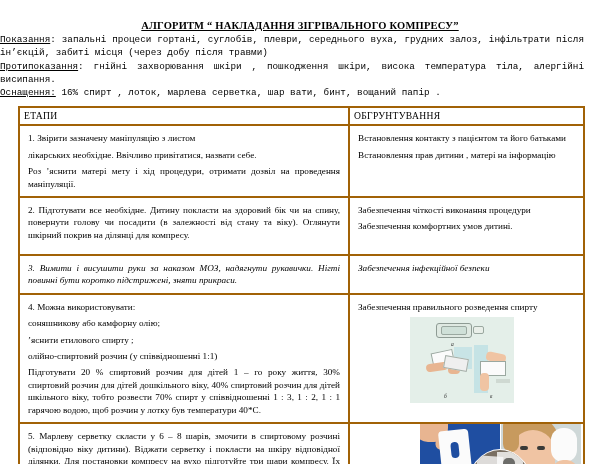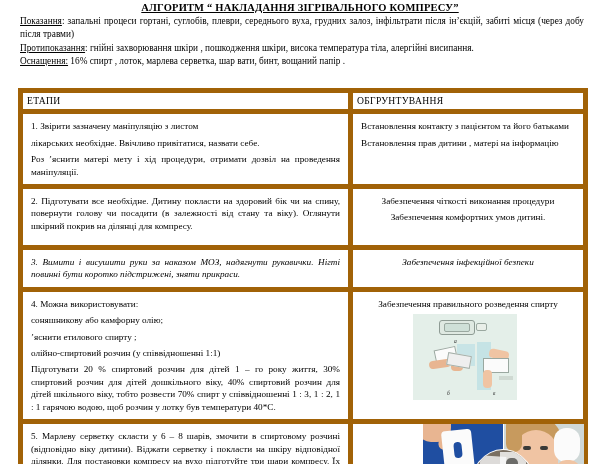--- a/index.html
+++ b/index.html
@@ -23,30 +23,31 @@
     box-sizing: border-box;
     padding: 0;
   }
 
   
   .doc-title {
     text-align: center;
     font-weight: bold;
     font-size: 10.5px;
     letter-spacing: 0.2px;
-    margin: 2px 0 2px 0;
+    margin: 20px 0 2px 0;
     text-decoration: underline;
     text-underline-offset: 1px;
   }
   .meta {
-    padding: 0 16px 0 20px;
+    padding: 0 16px 0 0;
     font-size: 9.3px;
     line-height: 13.3px;
     text-align: justify;
     text-justify: inter-word;
+    font-family: Liberation Mono, monospace;
   }
   .meta p {
     margin: 0;
   }
   .meta .lbl {
     text-decoration: underline;
     text-underline-offset: 1px;
   }
 
   
@@ -57,39 +58,39 @@
     width: 565px;
   }
   table.algo {
     width: 565px;
     border-collapse: collapse;
     table-layout: fixed;
     font-size: 9.2px;
     line-height: 12.4px;
   }
   table.algo td, table.algo th {
-    border: 5px solid #a16207;
+    border: 2px solid #a16207;
     vertical-align: top;
     padding: 2px 4px 2px 4px;
     text-align: justify;
     text-justify: inter-word;
     font-weight: normal;
   }
   col.c-left  { width: 330px; }
   col.c-right { width: 235px; }
 
   th.hdr {
     text-align: center;
     font-size: 9.6px;
     padding: 1px 2px 2px 2px;
     letter-spacing: 0.3px;
     border-bottom: 1px solid #4a4a4a;
   }
   td.cell p { margin: 4px; }
-  td.noj, td.noj p { text-align: center; }
+  td.noj, td.noj p { text-align: left; }
 
   .r1 td { height: 58px; }
   .r2 td { height: 52px; }
   .r3 td { height: 26px; font-style: italic; }
 
   
   .illus-cap { margin-bottom: 2px; }
   .illus {
     position: relative;
     width: 104px;

